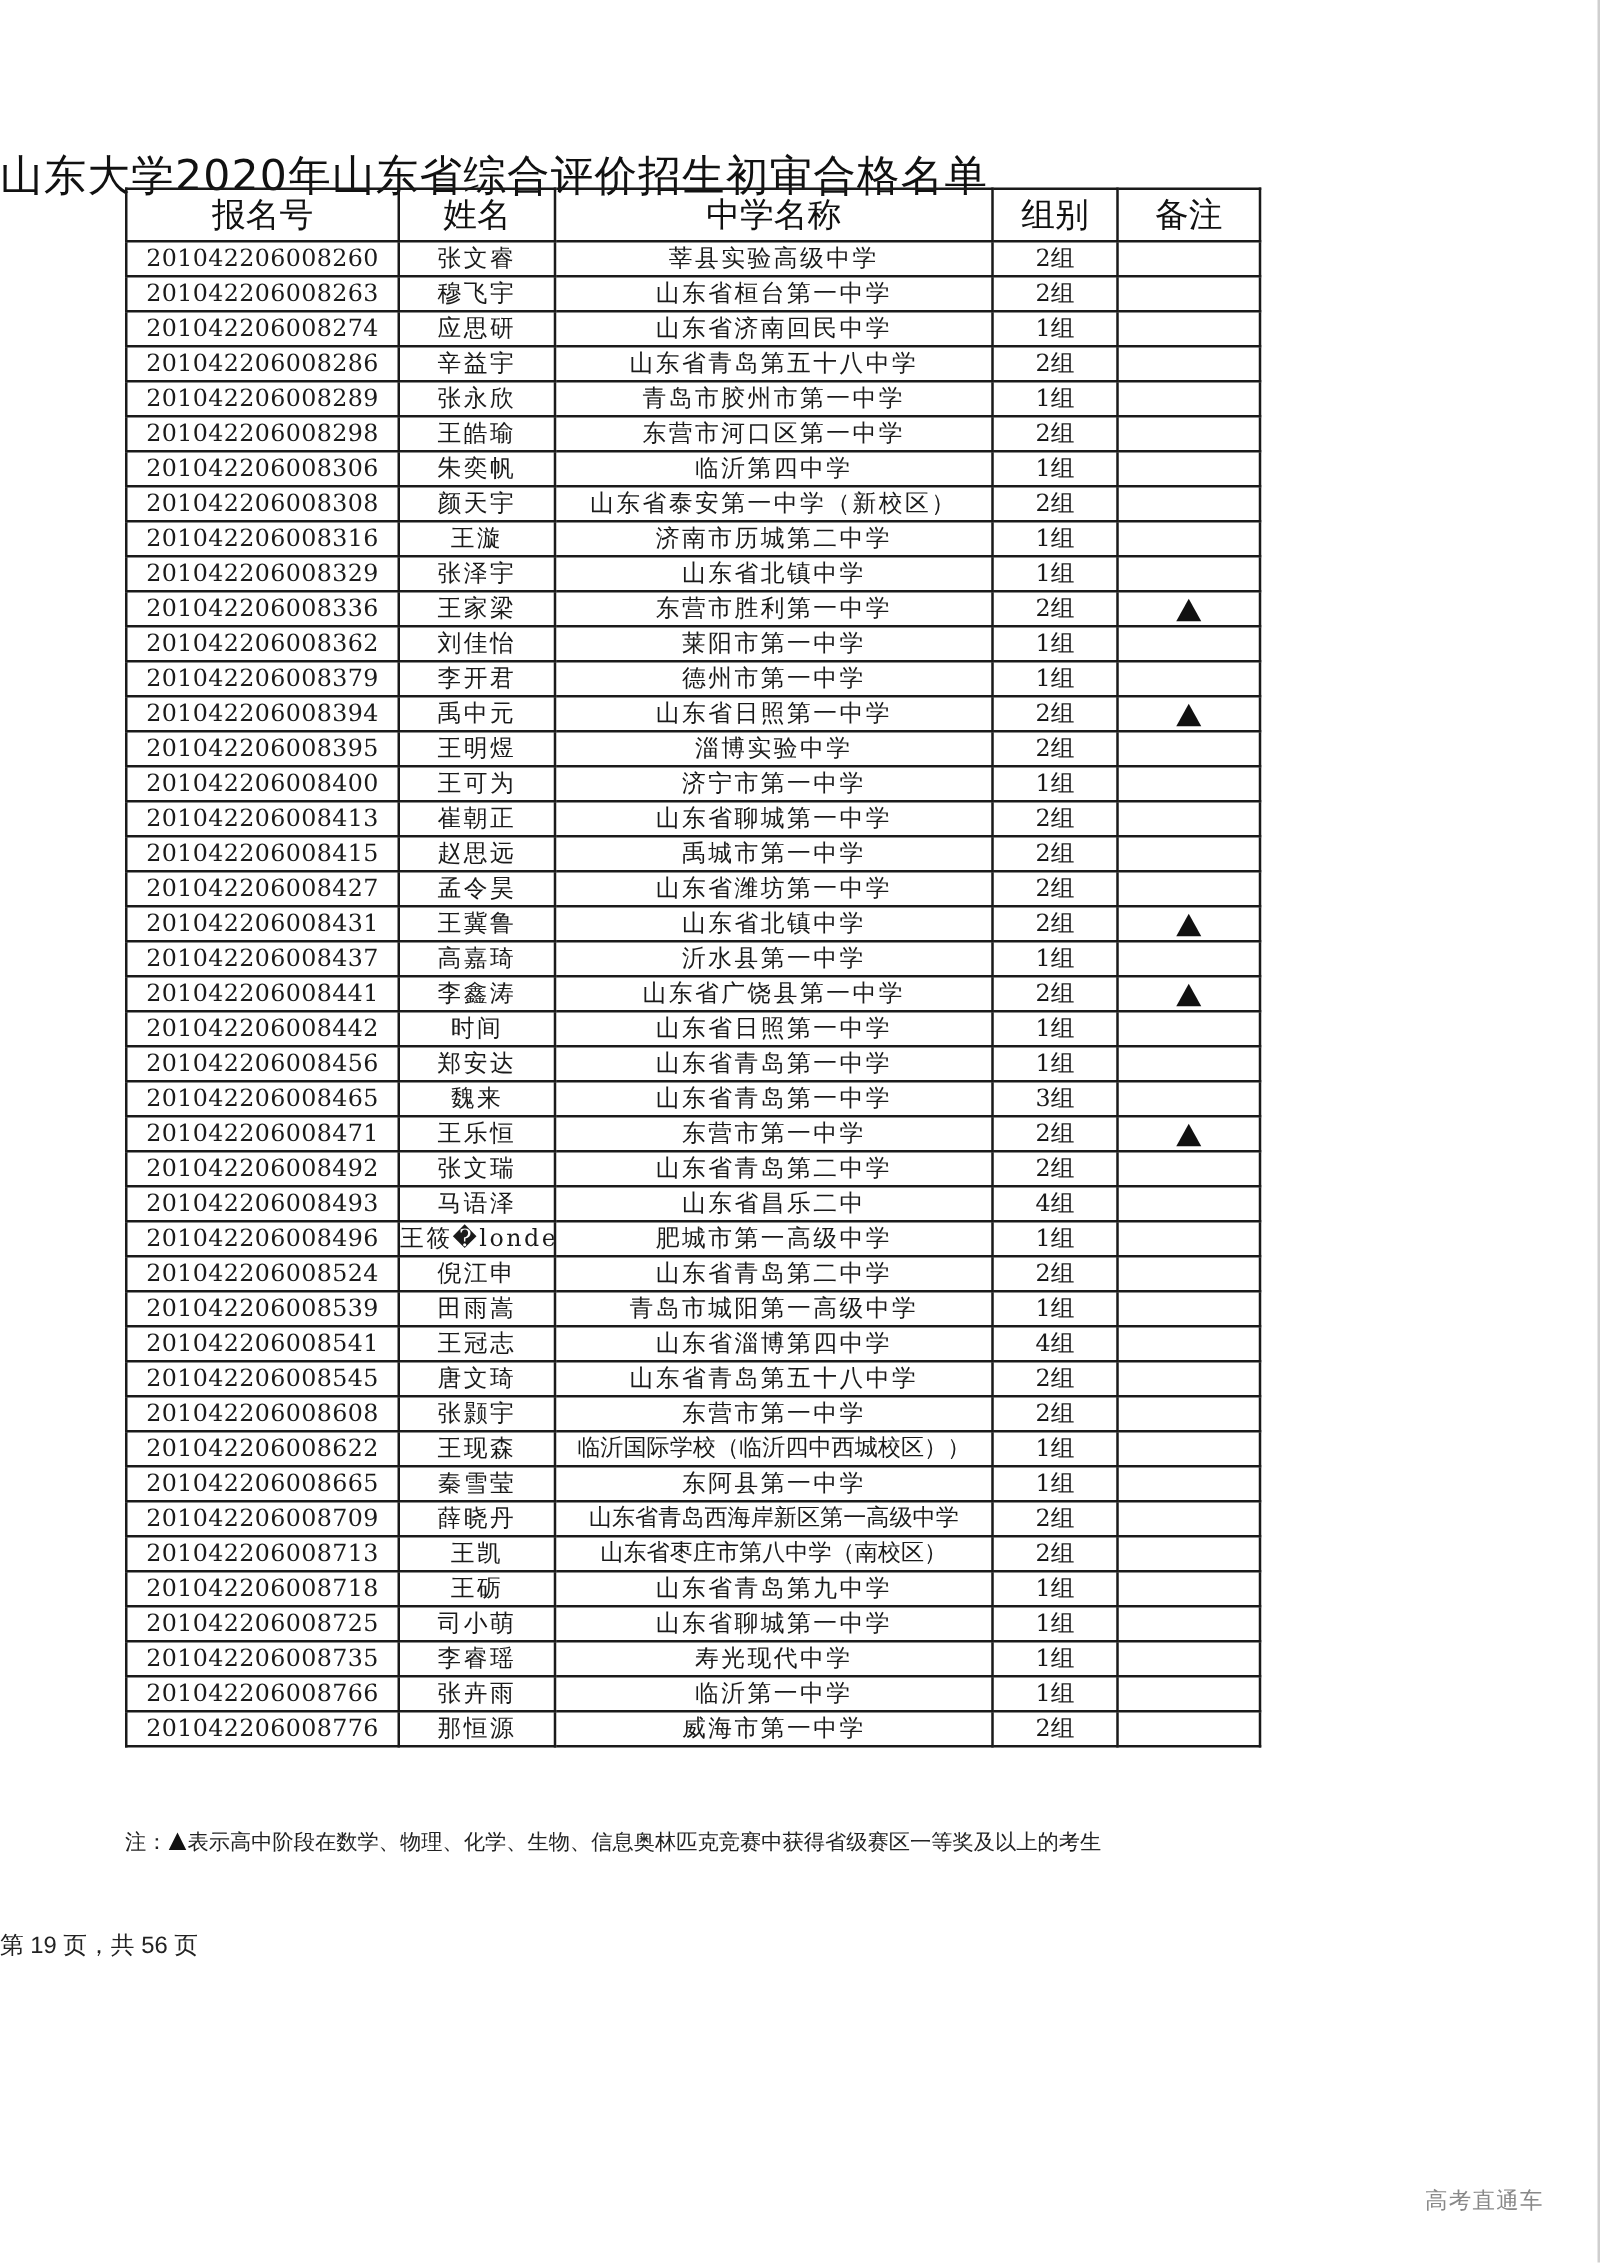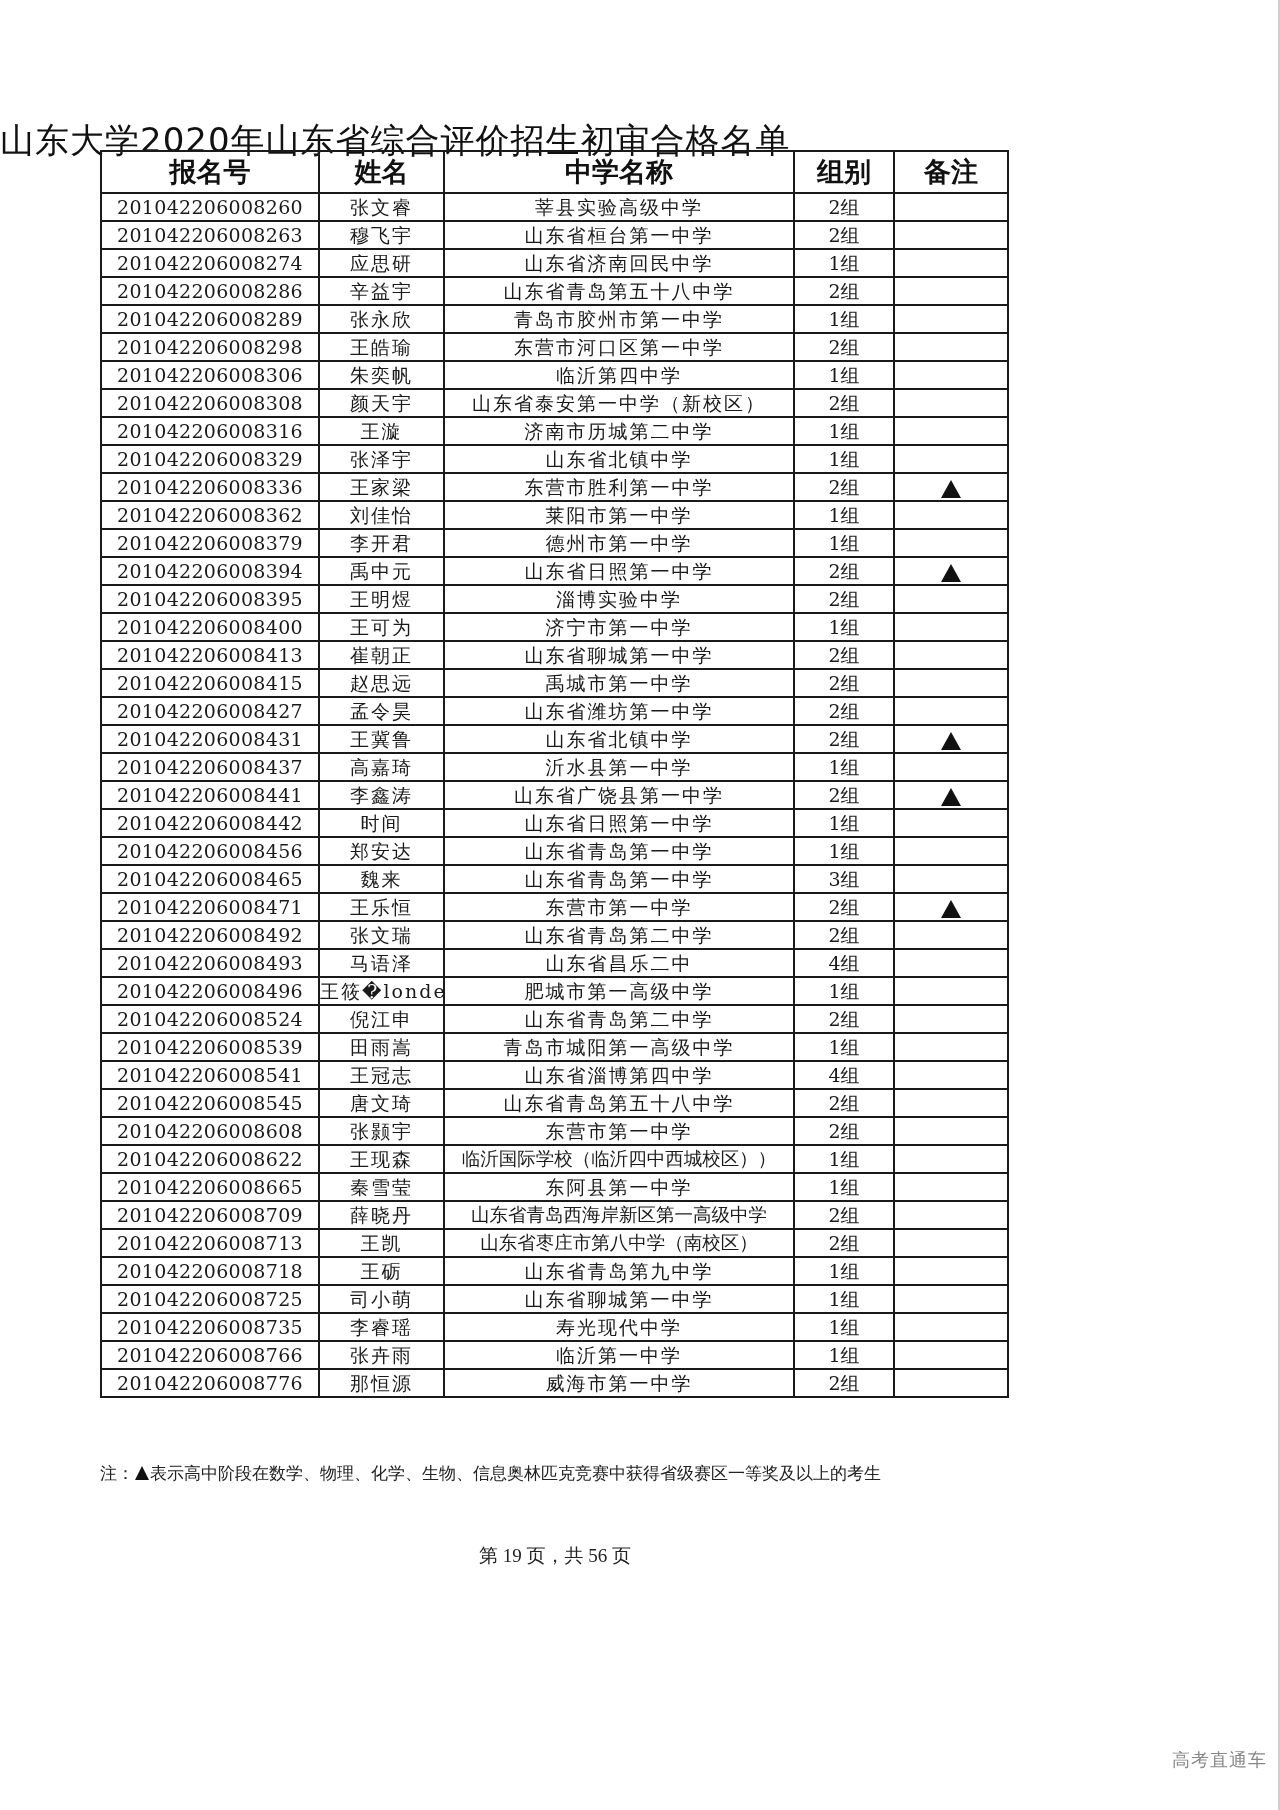--- a/index.html
+++ b/index.html
@@ -13,21 +13,21 @@
     font-size: 34px; letter-spacing: 1px; color: #111;
   }
   table.roster {
     position: absolute; left: 100px; top: 150px; width: 907px;
     border-collapse: collapse; table-layout: fixed;
   }
   table.roster th, table.roster td {
     border: 2px solid #1a1a1a; text-align: center; padding: 0; overflow: hidden; white-space: nowrap;
   }
   table.roster th {
-    height: 40px; font-size: 27px; font-weight: bold;
+    height: 40px; font-size: 27px; font-weight: normal;
     font-family: "DejaVu Sans", "Liberation Sans", sans-serif; color: #111;
   }
   table.roster td { height: 26px; font-size: 19px; line-height: 24px; }
   td.col-id { font-size: 20px; letter-spacing: 0.3px; }
   td.col-name { letter-spacing: 2px; }
   td.col-school { letter-spacing: 2px; font-size: 19px; }
   td.col-school.long { letter-spacing: 0px; font-size: 18.5px; text-align: center; }
   .triangle {
     display: inline-block; width: 0; height: 0;
     border-left: 10px solid transparent; border-right: 10px solid transparent;
@@ -36,26 +36,26 @@
   .footnote {
     position: absolute; left: 100px; top: 1462px; width: 1000px;
     font-size: 17px; color: #222; font-family: "DejaVu Sans", "Liberation Sans", sans-serif;
   }
   .footnote .tri-small {
     display: inline-block; width: 0; height: 0;
     border-left: 7px solid transparent; border-right: 7px solid transparent;
     border-bottom: 14px solid #111; vertical-align: -1px; margin: 0 1px;
   }
   .page-num {
-    position: absolute; left: 0; width: 1110px; top: 1543px; text-align: center;
-    font-size: 19px; color: #222; font-family: Liberation Serif, serif;
+    position: absolute; left: 0; width: 1110px; top: 1543px; text-align: left;
+    font-size: 19px; color: #222; font-family: Liberation Sans, sans-serif;
   }
   .watermark {
     position: absolute; left: 1140px; top: 1748px; font-size: 18px; color: #888;
-    font-family: "DejaVu Sans", "Liberation Sans", sans-serif; letter-spacing: 1px; margin-left: 32px;
+    font-family: "DejaVu Sans", "Liberation Sans", sans-serif; letter-spacing: 1px;
   }
   .page-edge {
     position: absolute; right: 0; top: 0; width: 2px; height: 1810px; background: #cfcfcf;
   }
 </style>
 </head>
 <body>
 
 <div class="page-edge"></div>
 

